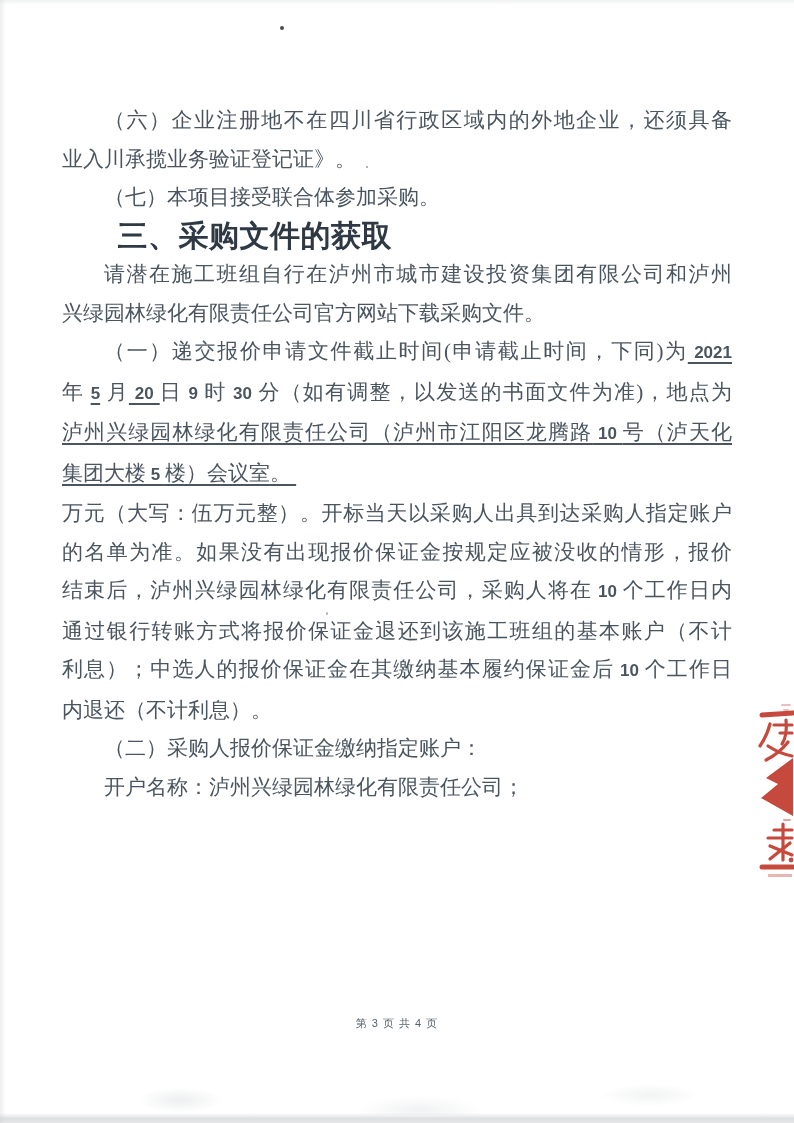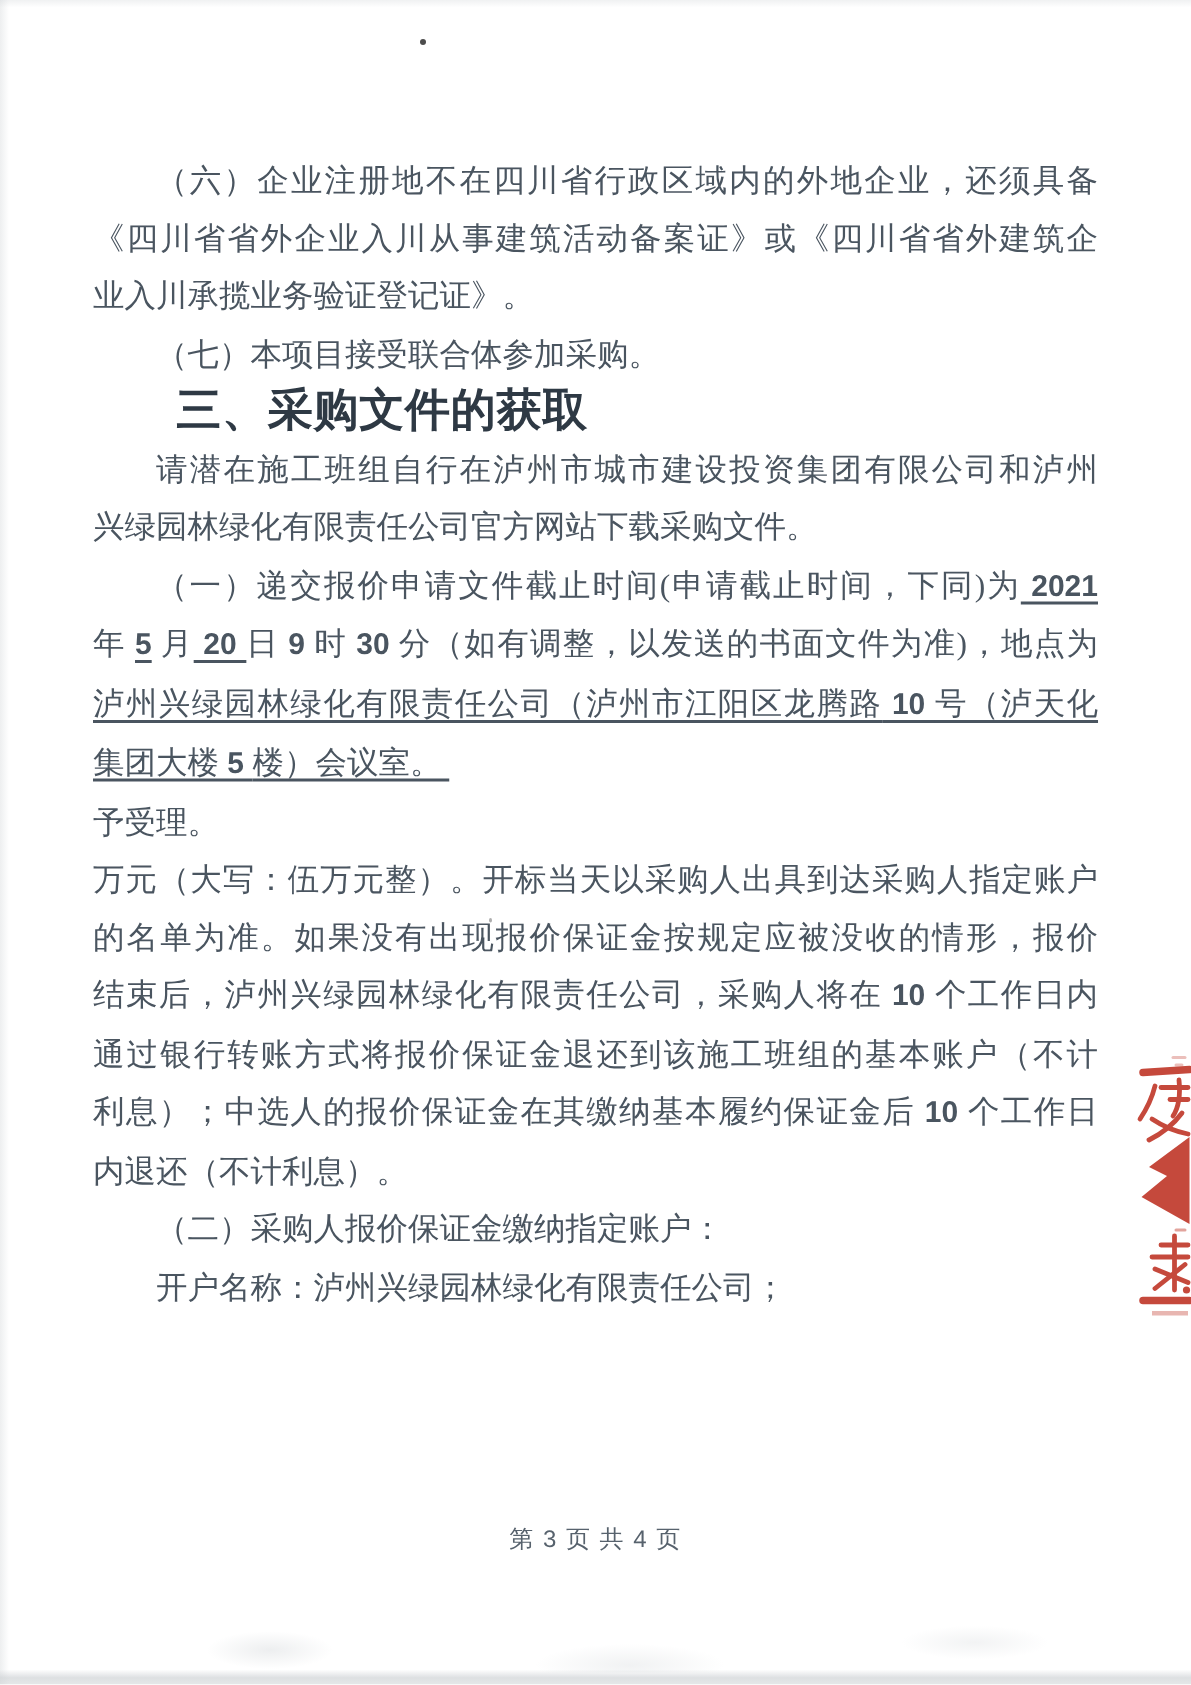--- a/index.html
+++ b/index.html
@@ -37,34 +37,34 @@
     font-weight:700;
     font-size:30px;
     color:var(--heading-ink);
     text-indent:1.85em;
     letter-spacing:.5px;
   }
   .seg{ color:inherit; }
   .seg.num{
     font-family:"Liberation Sans","DejaVu Sans",sans-serif;
     font-weight:700;
-    font-size:20px;
+    font-size:17px;
   }
   .seg.ul{
     text-decoration:underline;
     text-decoration-thickness:1.5px;
     text-underline-offset:4px;
   }
   
   .footer{
     position:absolute;
     left:0;top:1016px;width:794px;
     text-align:center;
     font-family:"Liberation Sans","DejaVu Sans",sans-serif;
-    font-size:16px;
+    font-size:11px;
     letter-spacing:1px;
     color:var(--footer-ink);
   }
   
   .seal{
     position:absolute;
     right:0;top:702px;
     width:40px;height:180px;
     color:var(--seal-red);
     overflow:hidden;
@@ -100,31 +100,29 @@
   .edge-top{
     position:absolute;left:0;top:0;width:794px;height:5px;
     background:linear-gradient(to bottom, rgba(205,209,212,.30), rgba(205,209,212,0));
   }
 </style>
 </head>
 <body>
 
 <div class="doc-body">
     <div class="line indent full"><span class="seg">（六）企业注册地不在四川省行政区域内的外地企业，还须具备</span></div>
-    <div class="line full"><span class="seg">《四川省省外企业入川从事建筑活动备案证》或《四川省省外建筑企</span></div>
     <div class="line"><span class="seg">业入川承揽业务验证登记证》。</span></div>
     <div class="line indent"><span class="seg">（七）本项目接受联合体参加采购。</span></div>
     <div class="line heading"><span class="seg">三、采购文件的获取</span></div>
     <div class="line indent full"><span class="seg">请潜在施工班组自行在泸州市城市建设投资集团有限公司和泸州</span></div>
     <div class="line"><span class="seg">兴绿园林绿化有限责任公司官方网站下载采购文件。</span></div>
     <div class="line indent full"><span class="seg">（一）递交报价申请文件截止时间(申请截止时间，下同)为</span><span class="seg num ul"> 2021</span></div>
     <div class="line full"><span class="seg">年 </span><span class="seg num ul">5</span><span class="seg"> 月</span><span class="seg num ul"> 20 </span><span class="seg">日 </span><span class="seg num">9</span><span class="seg"> 时 </span><span class="seg num">30</span><span class="seg"> 分（如有调整，以发送的书面文件为准)，地点为</span></div>
     <div class="line full"><span class="seg ul">泸州兴绿园林绿化有限责任公司（泸州市江阳区龙腾路</span><span class="seg num ul"> 10 </span><span class="seg ul">号（泸天化</span></div>
     <div class="line"><span class="seg ul">集团大楼</span><span class="seg num ul"> 5 </span><span class="seg ul">楼）会议室。 </span></div>
-    <div class="line"><span class="seg">予受理。</span></div>
     <div class="line full"><span class="seg">万元（大写：伍万元整）。开标当天以采购人出具到达采购人指定账户</span></div>
     <div class="line full"><span class="seg">的名单为准。如果没有出现报价保证金按规定应被没收的情形，报价</span></div>
     <div class="line full"><span class="seg">结束后，泸州兴绿园林绿化有限责任公司，采购人将在</span><span class="seg num"> 10 </span><span class="seg">个工作日内</span></div>
     <div class="line full"><span class="seg">通过银行转账方式将报价保证金退还到该施工班组的基本账户（不计</span></div>
     <div class="line full"><span class="seg">利息）；中选人的报价保证金在其缴纳基本履约保证金后</span><span class="seg num"> 10 </span><span class="seg">个工作日</span></div>
     <div class="line"><span class="seg">内退还（不计利息）。</span></div>
     <div class="line indent"><span class="seg">（二）采购人报价保证金缴纳指定账户：</span></div>
     <div class="line indent"><span class="seg">开户名称：泸州兴绿园林绿化有限责任公司；</span></div>
   </div>
 

